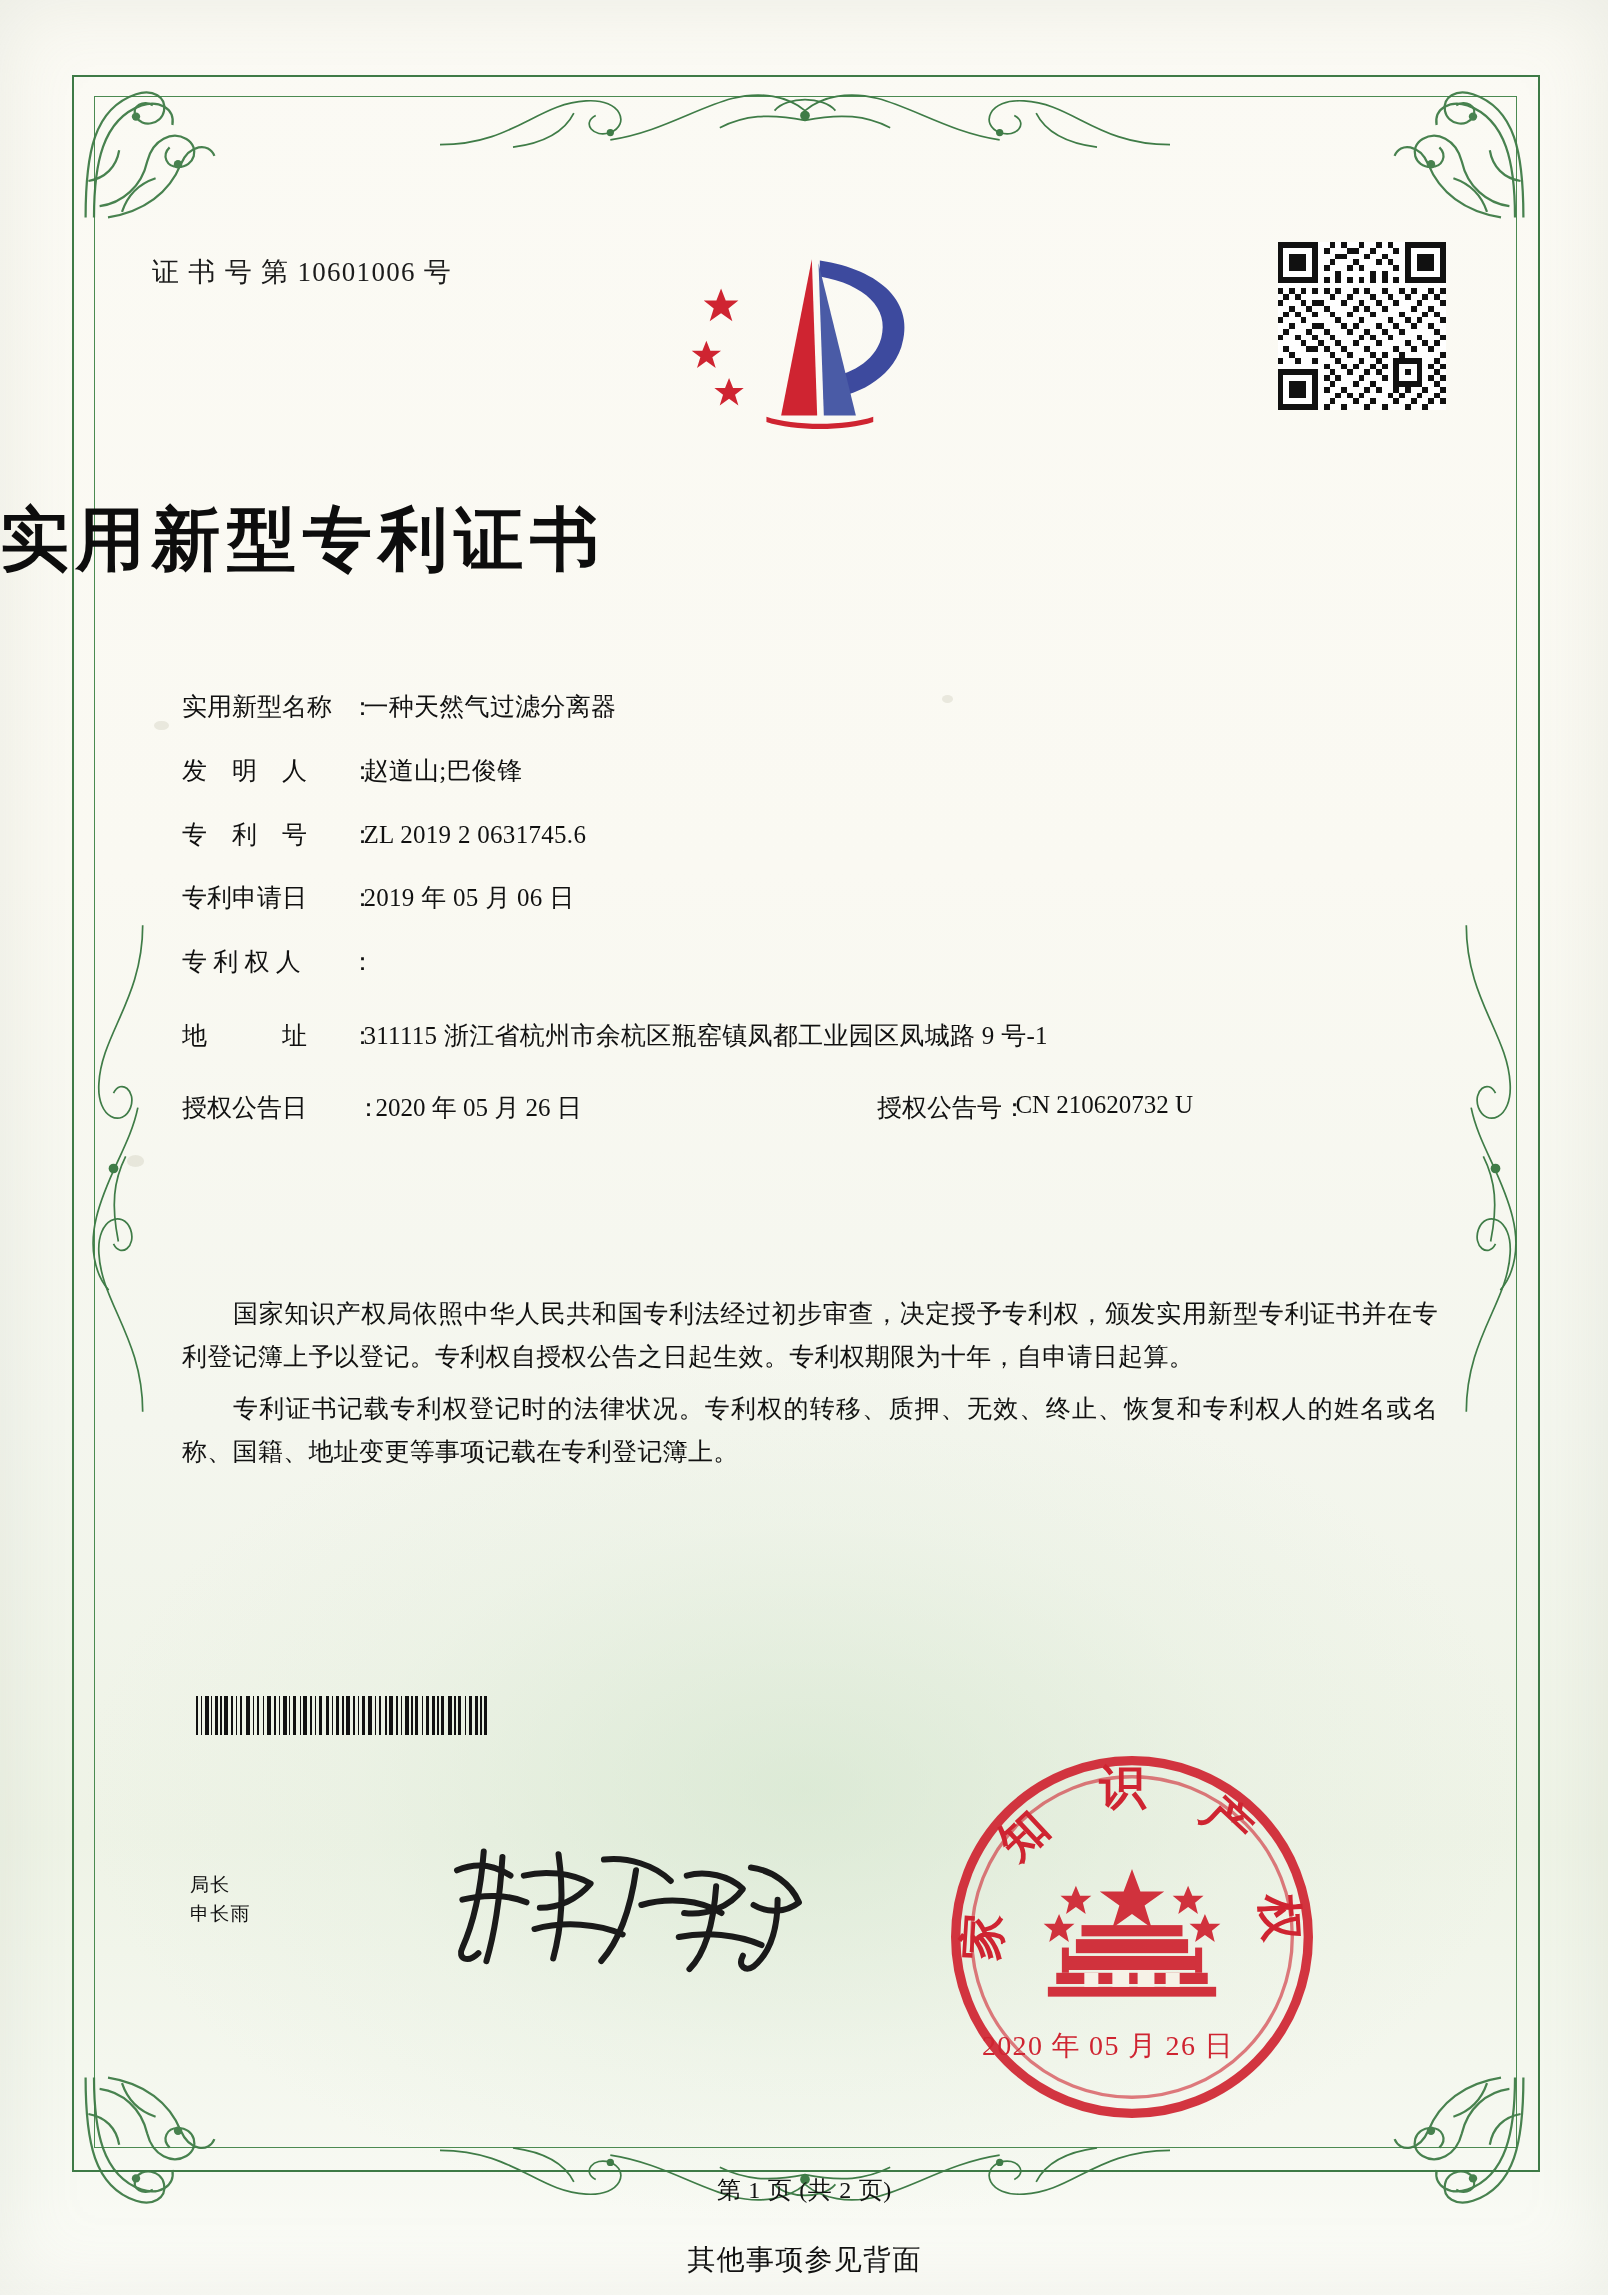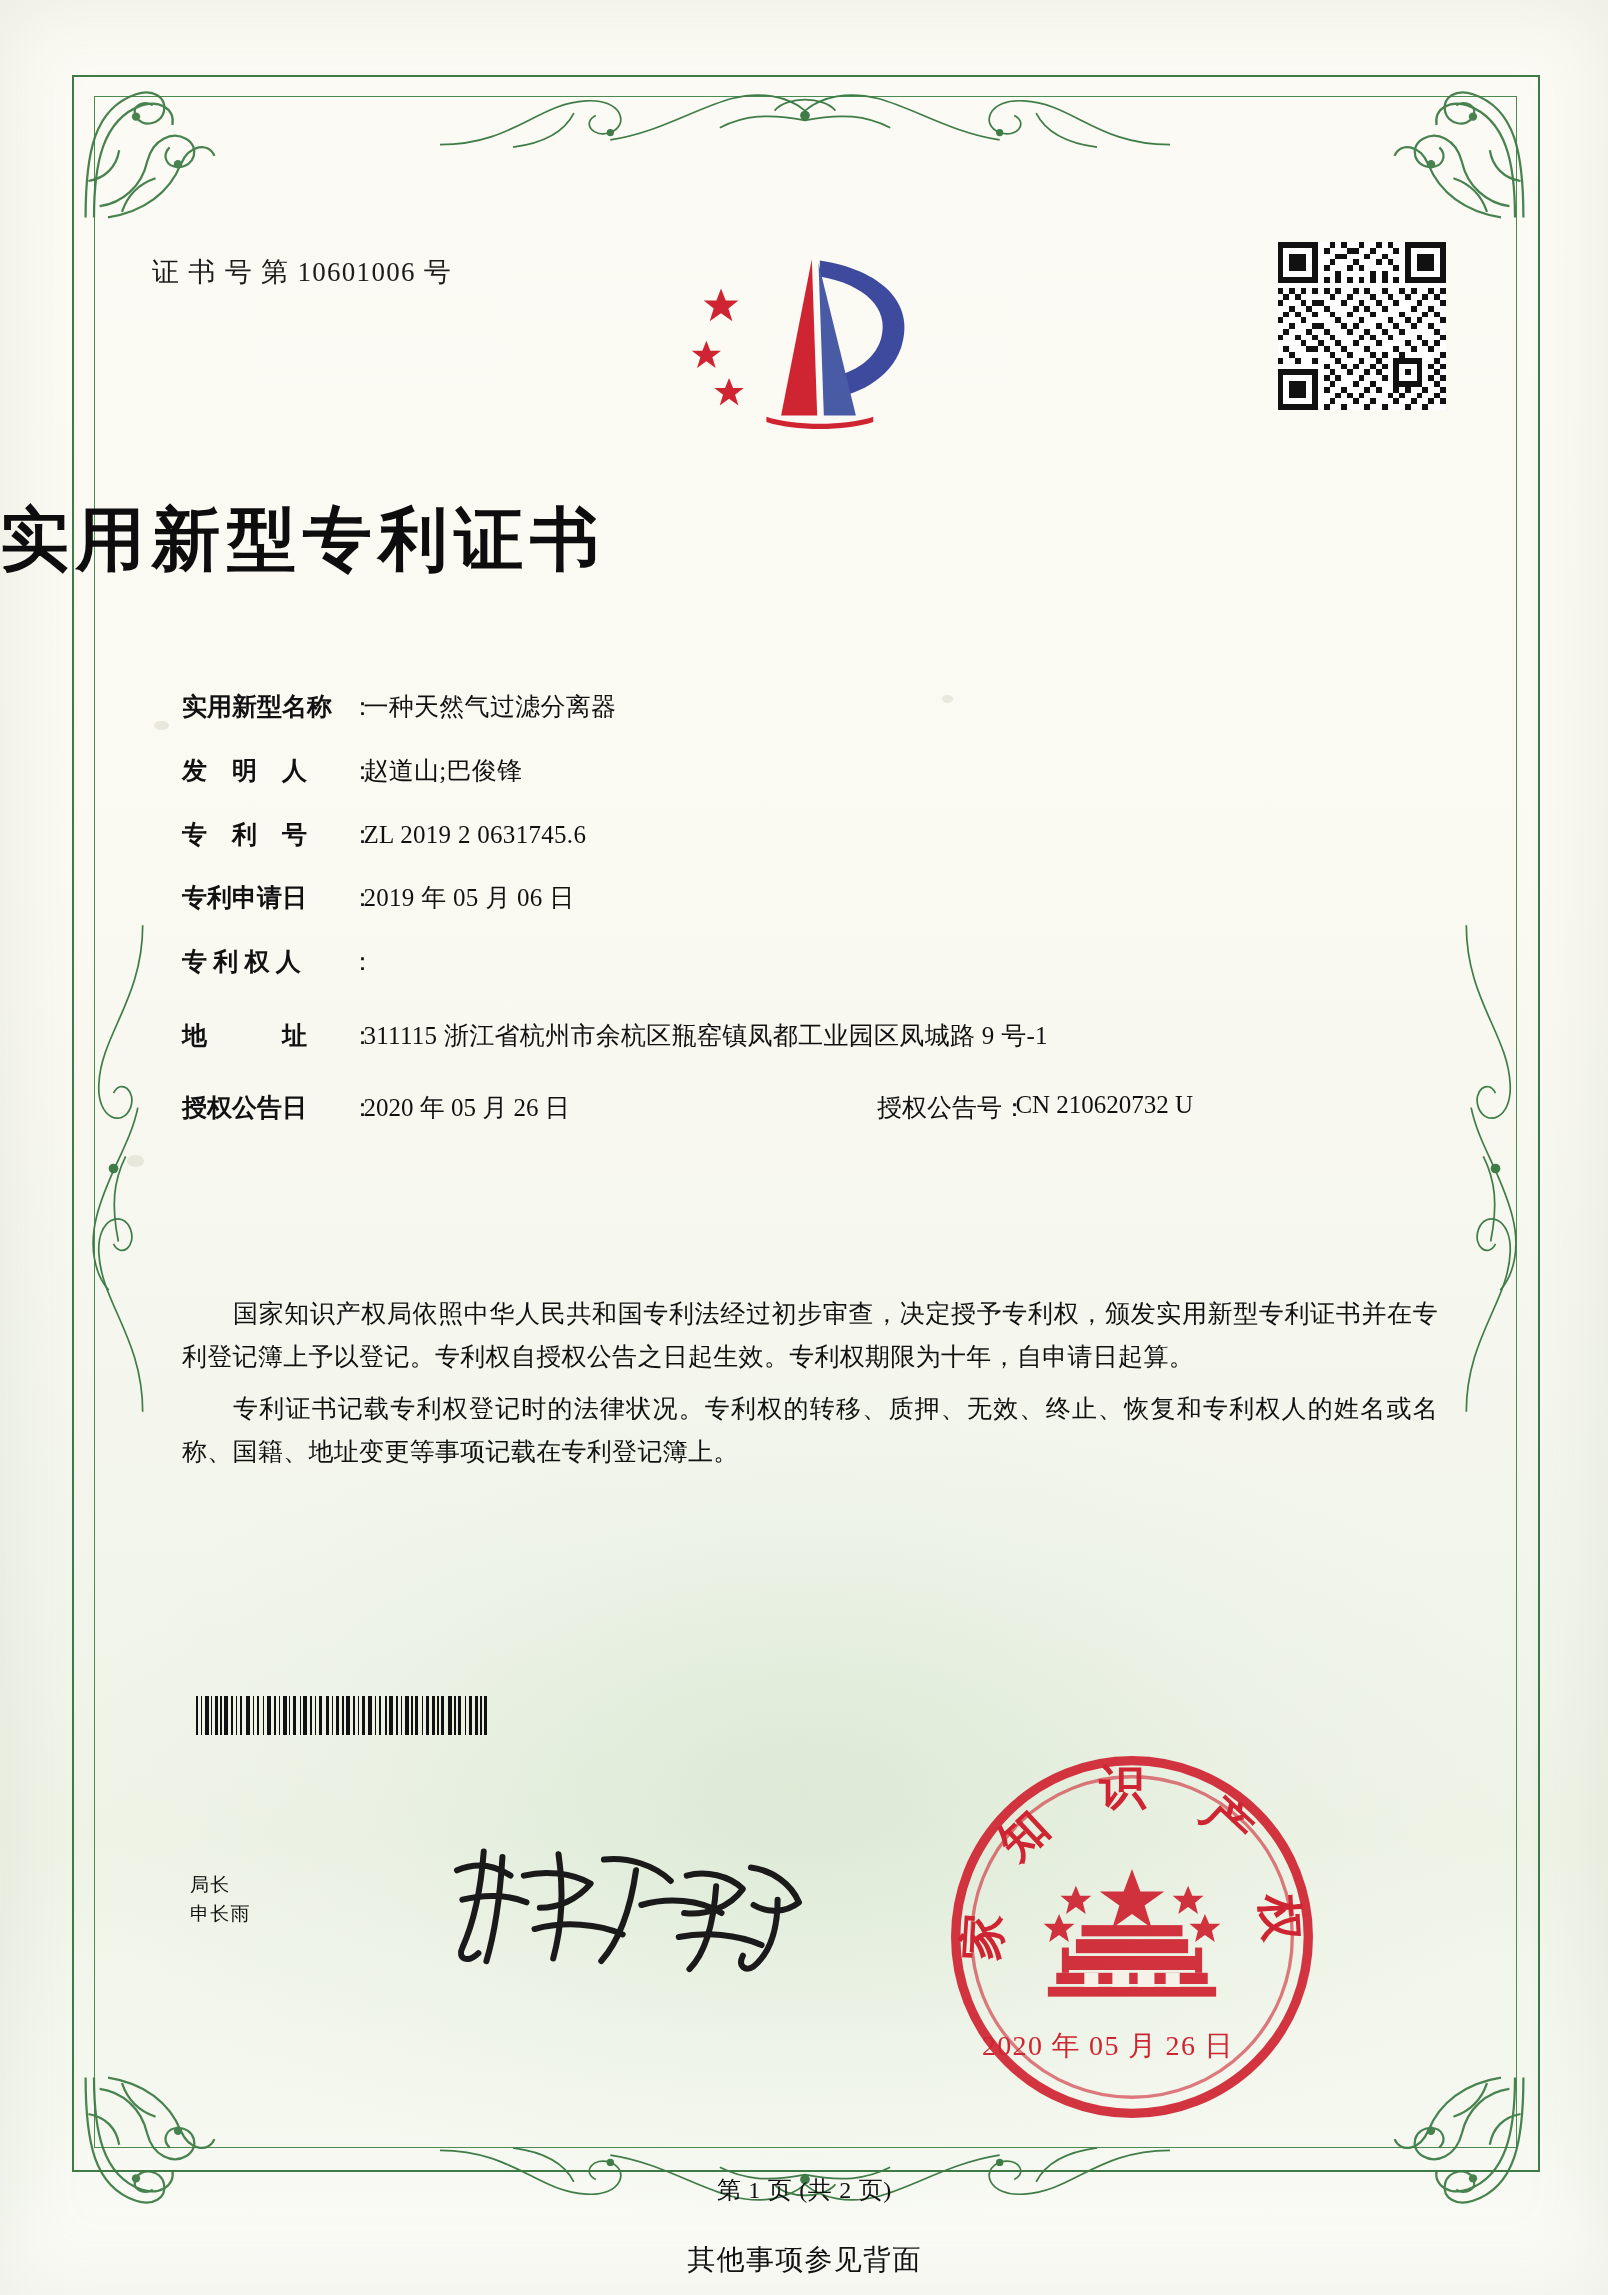--- a/index.html
+++ b/index.html
@@ -142,40 +142,39 @@
     margin-bottom: 25px;
     font-size: 25px;
     color: #111;
     line-height: 1.55;
   }
   .field-label {
     flex: 0 0 auto;
     width: 168px;
     white-space: pre;
     letter-spacing: 0px;
-    font-weight: bold;
   }
   .field-colon {
     flex: 0 0 auto;
     width: 13.4px;
   }
   .field-value {
     flex: 1 1 auto;
     letter-spacing: 0.3px;
   }
   .field-row.wide  { margin-bottom: 35px; }
 
   .dual-row {
     display: flex;
     align-items: flex-start;
     font-size: 25px;
     color: #111;
     margin-bottom: 20px;
   }
-  .dual-left { display: flex; width: 695px; }
+  .dual-left { display: flex; width: 695px; gap: 6px; }
   .dual-right { display: flex; }
 
   
   #paragraphs {
     position: absolute;
     left: 182px; top: 1292px;
     width: 1256px;
     font-size: 25px;
     line-height: 1.72;
     color: #111;

